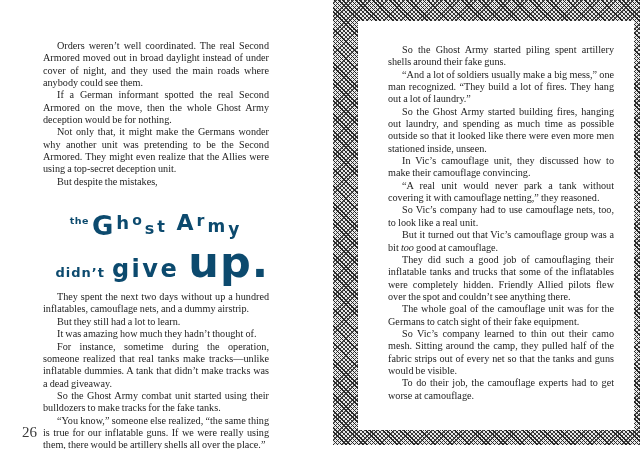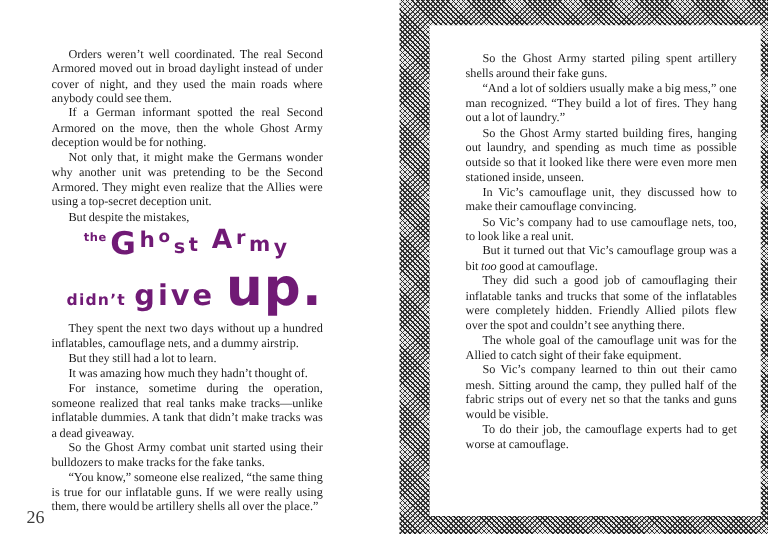--- a/index.html
+++ b/index.html
@@ -10,22 +10,22 @@
   
   .left-page{position:absolute;left:0;top:0;width:307px;height:338px;background:#ffffff;}
   .left-text{position:absolute;left:43px;top:40px;width:226px;}
   .bp{
     margin:0;font-size:10.2px;line-height:12.35px;text-align:justify;text-indent:14px;
     word-spacing:-0.4px;
   }
   .page-num{position:absolute;left:22px;top:424px;font-size:15px;color:#3a3a3a;text-align:right;}
   
   .headline{
-    margin:2px 0 9px;text-align:center;font-family:"DejaVu Sans",sans-serif;
-    font-weight:bold;color:#701a75;
+    margin:24px 0 9px;text-align:center;font-family:"DejaVu Sans",sans-serif;
+    font-weight:bold;color:#0c4a6e;
   }
   .hl1{white-space:nowrap;line-height:26px;height:26px;margin-bottom:8px;}
   .hl-the{font-size:9.5px;display:inline-block;transform:translateY(-10px);margin-right:3px;letter-spacing:0.5px;}
   .hl-ghost{letter-spacing:3px;}
   .hl-ghost span{display:inline-block;}
   .hl2{white-space:nowrap;line-height:32px;height:36px;text-align:right;}
   .hl-didnt{font-size:13px;letter-spacing:1px;}
   .hl-give{font-size:24px;letter-spacing:2.5px;margin-left:7px;}
   .hl-up{font-size:43px;letter-spacing:1px;margin-left:9px;}
   
@@ -73,23 +73,24 @@
   </div>
 
   <div class="right-page">
     <div class="zigzag"></div>
     <div class="white-box">
       <div class="right-text">
         <p class="bp">So the Ghost Army started piling spent artillery shells around their fake guns.</p>
         <p class="bp">“And a lot of soldiers usually make a big mess,” one man recognized. “They build a lot of fires. They hang out a lot of laundry.”</p>
         <p class="bp">So the Ghost Army started building fires, hanging out laundry, and spending as much time as possible outside so that it looked like there were even more men stationed inside, unseen.</p>
         <p class="bp">In Vic’s camouflage unit, they discussed how to make their camouflage convincing.</p>
+        <p class="bp">“A real unit would never park a tank without covering it with camouflage netting,” they reasoned.</p>
         <p class="bp">So Vic’s company had to use camouflage nets, too, to look like a real unit.</p>
         <p class="bp"><span>But it turned out that Vic’s camouflage group was a bit </span><i>too</i><span> good at camouflage.</span></p>
         <p class="bp">They did such a good job of camouflaging their inflatable tanks and trucks that some of the inflatables were completely hidden. Friendly Allied pilots flew over the spot and couldn’t see anything there.</p>
-        <p class="bp">The whole goal of the camouflage unit was for the Allied to catch sight of their fake equipment.</p>
+        <p class="bp">The whole goal of the camouflage unit was for the Germans to catch sight of their fake equipment.</p>
         <p class="bp">So Vic’s company learned to thin out their camo mesh. Sitting around the camp, they pulled half of the fabric strips out of every net so that the tanks and guns would be visible.</p>
         <p class="bp">To do their job, the camouflage experts had to get worse at camouflage.</p>
       </div>
     </div>
   </div>
 
 </div>
 
 </body></html>

